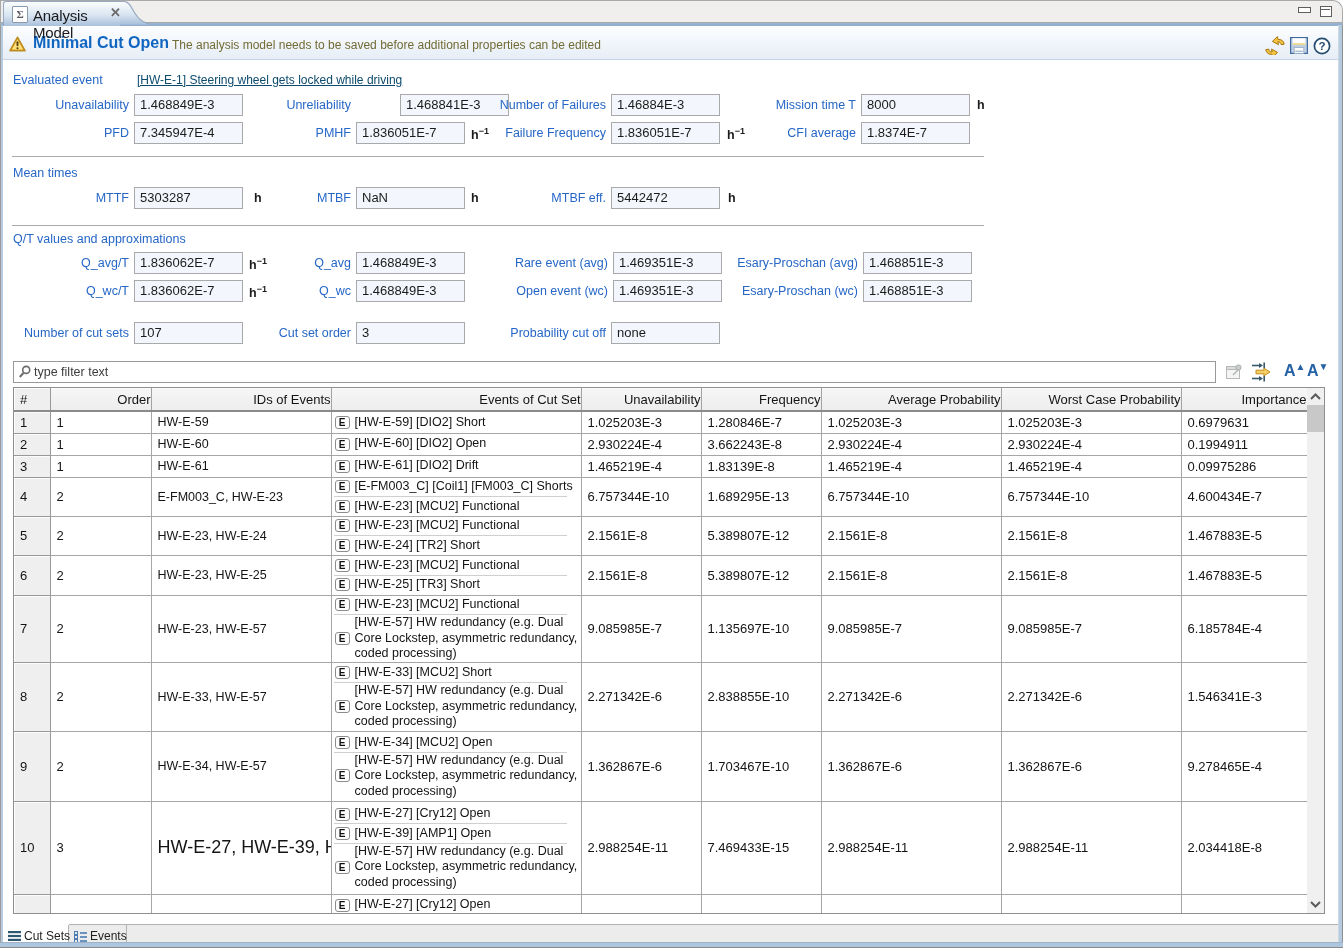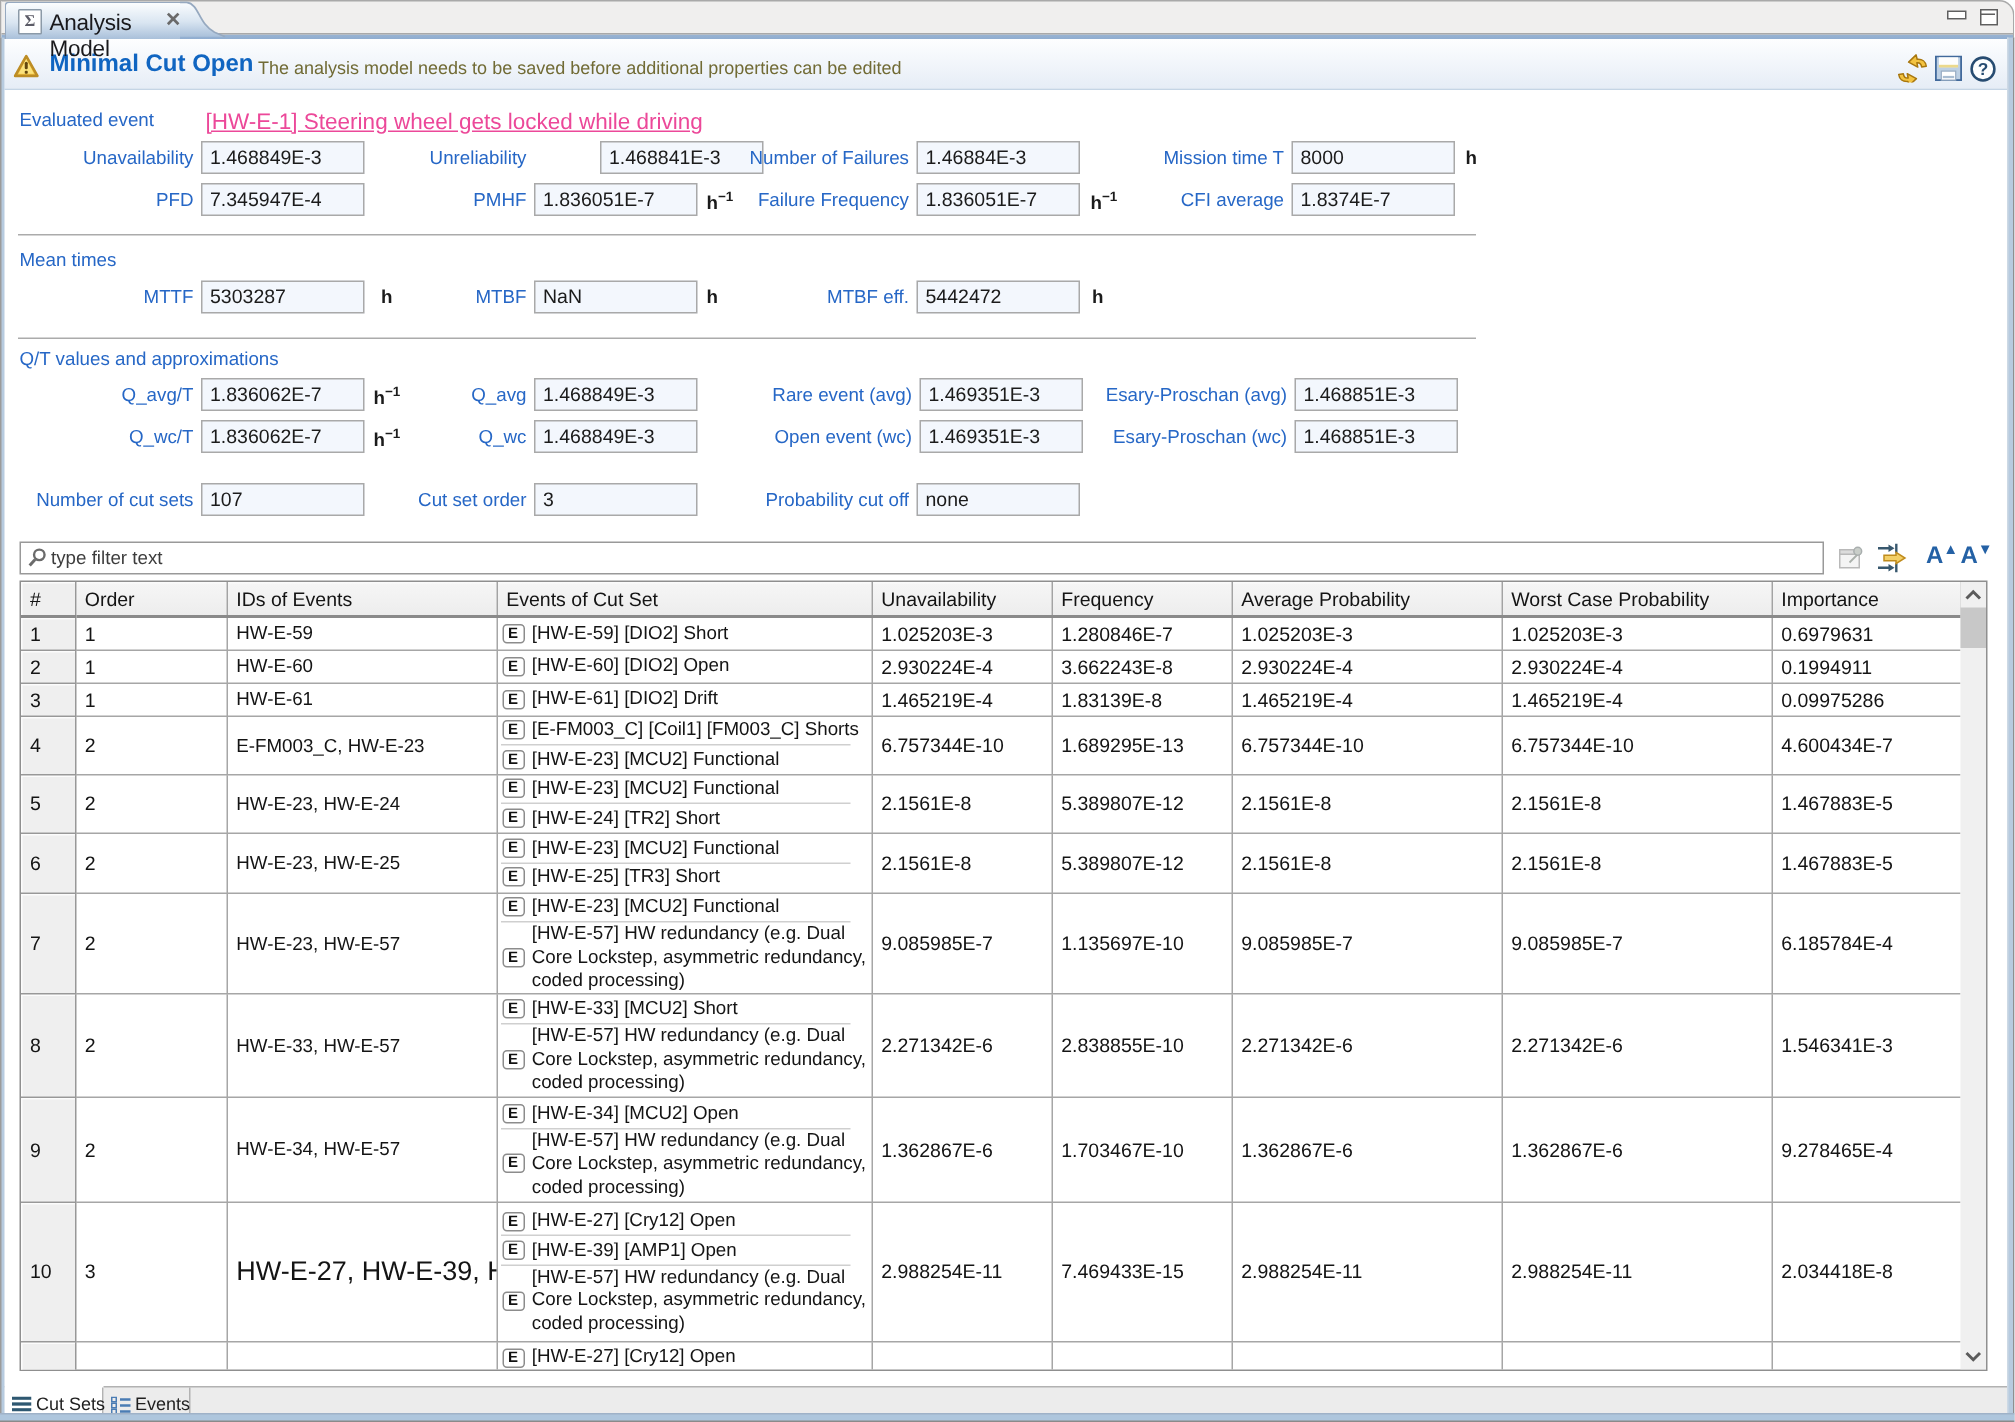--- a/index.html
+++ b/index.html
@@ -29,32 +29,32 @@
   #fmsg{left:172px;top:38px;font-size:12px;color:#716b35;}
 
   
   .lbl{position:absolute;font-size:12.5px;color:#2667c6;text-align:right;white-space:nowrap;}
   .sect{position:absolute;font-size:12.5px;color:#2667c6;white-space:nowrap;}
   .fld{position:absolute;width:109px;height:22px;background:#f3f7fd;border:1px solid #a9a9a9;
        box-sizing:border-box;font-size:13px;color:#1b1b1b;line-height:20px;padding-left:5px;overflow:hidden;}
   .unit{position:absolute;font-size:12.5px;font-weight:bold;color:#1b1b1b;}
   .unit sup{font-size:9px;}
   .hsep{position:absolute;left:12px;width:972px;height:0;border-top:1px solid #ababab;}
-  .link{position:absolute;font-size:15px;color:#ec4899;text-decoration:underline;}
+  .link{position:absolute;font-size:12px;color:#0c4a6e;text-decoration:underline;}
 
   
   #filter{left:13px;top:361px;width:1203px;height:22px;border:1px solid #999;box-sizing:border-box;background:#fff;}
   #filter .ph{position:absolute;left:20px;top:3px;font-size:12.5px;color:#3d3d3d;}
 
   
   #tblwrap{left:13px;top:387px;width:1312px;height:527px;border:1px solid #8f8f8f;box-sizing:border-box;background:#fff;overflow:hidden;}
   table.grid{border-collapse:collapse;table-layout:fixed;width:1293px;font-size:13px;color:#141414;}
   table.grid td,table.grid th{overflow:hidden;white-space:nowrap;box-sizing:border-box;}
   th.h{background:linear-gradient(#f6f6f6,#ededed);box-shadow:inset 0 1px 0 #fbfbfb;border-right:1px solid #a3a3a3;border-bottom:2px solid #8a8a8a;
-       font-weight:normal;text-align:left;padding:0 0 0 6px;height:23px;}
+       font-weight:normal;text-align:right;padding:0 0 0 6px;height:23px;}
   td.rh{background:#efefef;border-right:1px solid #989898;border-bottom:1px solid #989898;
         box-shadow:inset 0 1px 0 #fcfcfc,inset 1px 0 0 #fcfcfc;padding:0 0 0 6px;}
   th.rh0{background:#efefef;border-right:1px solid #989898;border-bottom:2px solid #8a8a8a;
         box-shadow:inset 0 1px 0 #fcfcfc,inset 1px 0 0 #fcfcfc;padding:0 0 0 6px;font-weight:normal;text-align:left;}
   td.c{border-right:1px solid #a6a6a6;border-bottom:1px solid #a6a6a6;padding:0 0 0 6px;vertical-align:middle;}
   tr td.c:last-child{border-right:none;}
   td.ev{padding:0;}
   .evline{display:flex;align-items:center;min-height:18.5px;padding-left:3px;}
   .evline.wrap{align-items:center;}
   .evtxt{font-size:12.5px;line-height:15.5px;white-space:nowrap;}

